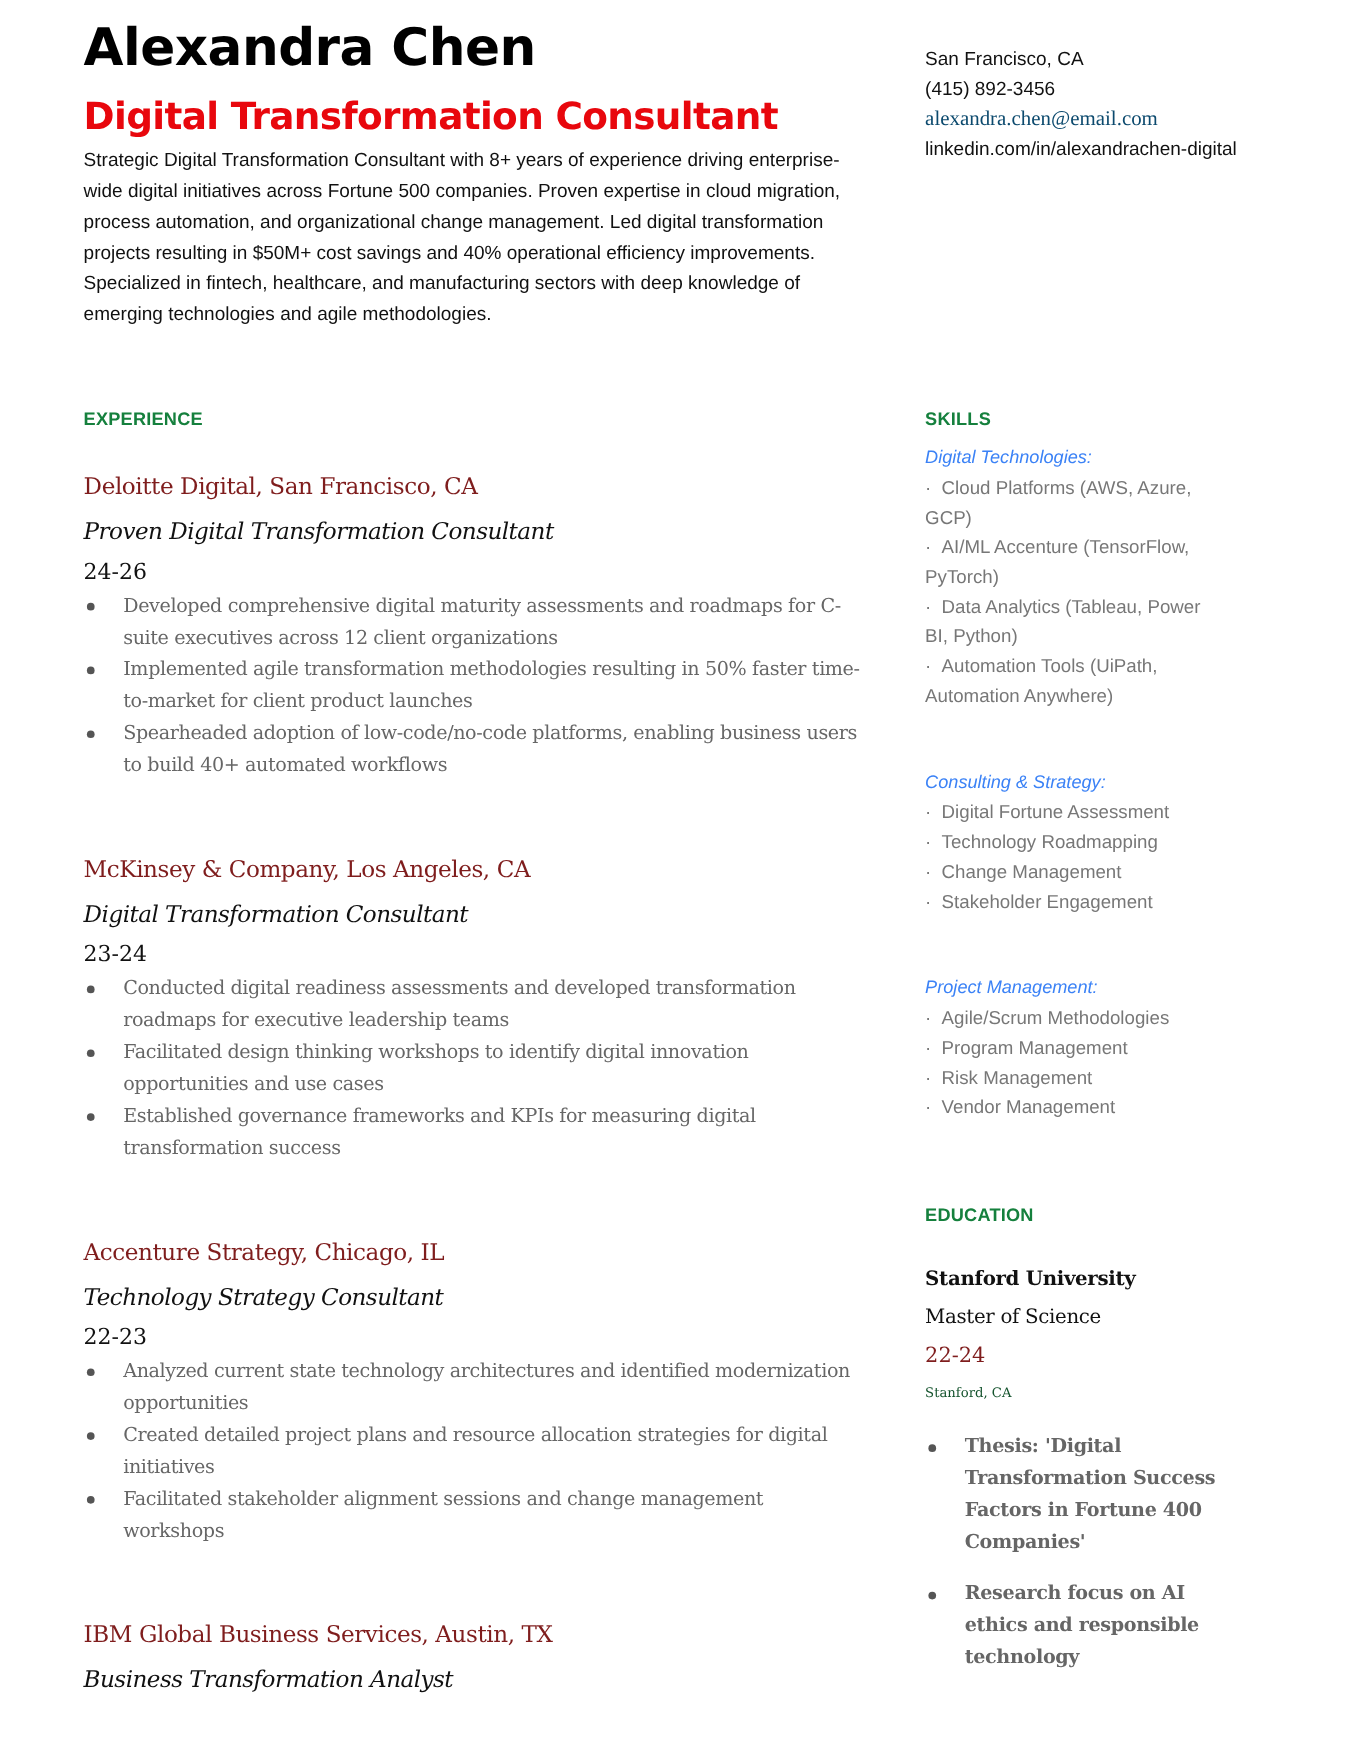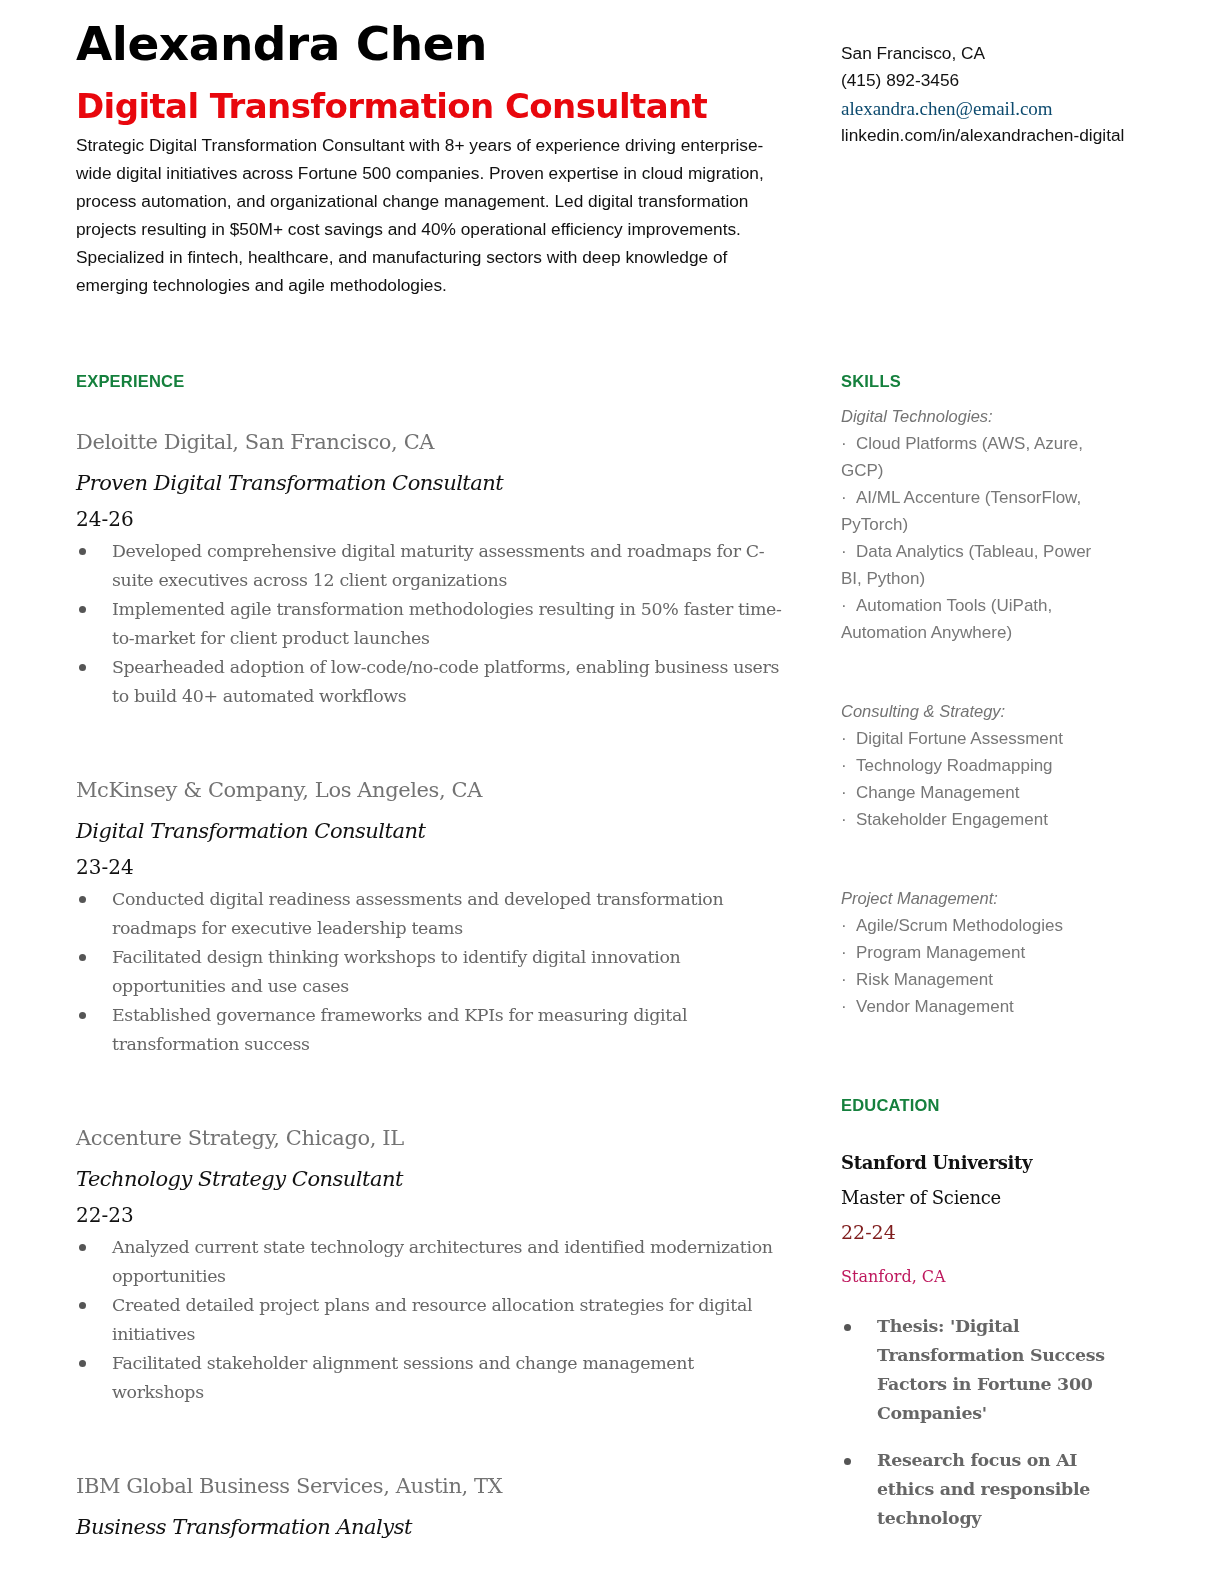--- a/index.html
+++ b/index.html
@@ -39,21 +39,21 @@
 
   .section-head {
     font-family: "Liberation Sans", sans-serif;
     font-weight: bold; font-size: 16.5px; color: #15803d;
     letter-spacing: 0.2px;
   }
 
   .exp-head { position: absolute; top: 372px; left: 0; }
   .job { position: absolute; left: 0; width: 710px; }
   .job .company {
-    font-family: "DejaVu Serif", serif; font-size: 21px; color: #737373;
+    font-family: "DejaVu Serif", serif; font-size: 21px; color: #7f1d1d;
     line-height: 30px; letter-spacing: -0.4px; white-space: nowrap;
   }
   .job .role {
     font-family: "DejaVu Serif", serif; font-style: italic; font-size: 21px; color: #111;
     line-height: 30px; margin-top: 11px; letter-spacing: -0.5px; white-space: nowrap;
   }
   .job .dates {
     font-family: "DejaVu Serif", serif; font-size: 20px; color: #111;
     line-height: 30px; margin-top: 6px;
   }
@@ -65,34 +65,34 @@
   }
   .job li .dot {
     position: absolute; left: 3px; top: 11px;
     width: 7px; height: 7px; border-radius: 50%; background: #555;
   }
 
   .skills-head { position: absolute; top: 372px; left: 0; }
   .skill-group { position: absolute; left: 0; width: 270px; }
   .skill-group .cat {
     font-family: "Liberation Sans", sans-serif; font-style: italic;
-    font-size: 16.5px; color: #737373; line-height: 27px;
+    font-size: 16.5px; color: #3b82f6; line-height: 27px;
   }
   .skill-group .item {
     font-family: "Liberation Sans", sans-serif; font-size: 17px; color: #777;
     line-height: 27px;
   }
   .skill-group .item .b { display: inline-block; width: 15px; color: #777; }
 
   .edu-head { position: absolute; top: 1096px; left: 0; }
   .edu { position: absolute; top: 1147px; left: 0; width: 290px; }
   .edu .school { font-family: "DejaVu Serif", serif; font-weight: bold; font-size: 18px; color: #111; line-height: 32px; letter-spacing: -0.3px; }
   .edu .degree { font-family: "DejaVu Serif", serif; font-size: 18px; color: #111; line-height: 30px; margin-top: 4px; letter-spacing: -0.3px; }
   .edu .dates { font-family: "DejaVu Serif", serif; font-size: 19px; color: #7f1d1d; line-height: 30px; margin-top: 4px; }
-  .edu .loc { font-family: "DejaVu Serif", serif; font-size: 16px; color: #be185d; line-height: 30px; margin-top: 15px; }
+  .edu .loc { font-family: "DejaVu Serif", serif; font-size: 12px; color: #14532d; line-height: 30px; margin-top: 4px; }
   .edu ul { list-style: none; margin-top: 20px; }
   .edu li {
     position: relative; padding-left: 36px; margin-bottom: 18px;
     font-family: "DejaVu Serif", serif; font-weight: bold; font-size: 17.4px; color: #666;
     line-height: 29px; letter-spacing: -0.3px;
   }
   .edu li .dot { position: absolute; left: 3px; top: 12px; width: 7px; height: 7px; border-radius: 50%; background: #555; }
 </style>
 </head>
 <body>
@@ -178,17 +178,17 @@
   </div>
 
   <div class="section-head edu-head">EDUCATION</div>
 
   <div class="edu">
     <div class="school">Stanford University</div>
     <div class="degree">Master of Science</div>
     <div class="dates">22-24</div>
     <div class="loc">Stanford, CA</div>
     <ul>
-      <li><span class="dot"></span><span>Thesis: 'Digital Transformation Success Factors in Fortune 300 Companies'</span></li>
+      <li><span class="dot"></span><span>Thesis: 'Digital Transformation Success Factors in Fortune 400 Companies'</span></li>
       <li><span class="dot"></span><span>Research focus on AI ethics and responsible technology</span></li>
     </ul>
   </div>
 </div>
 
 </body></html>

